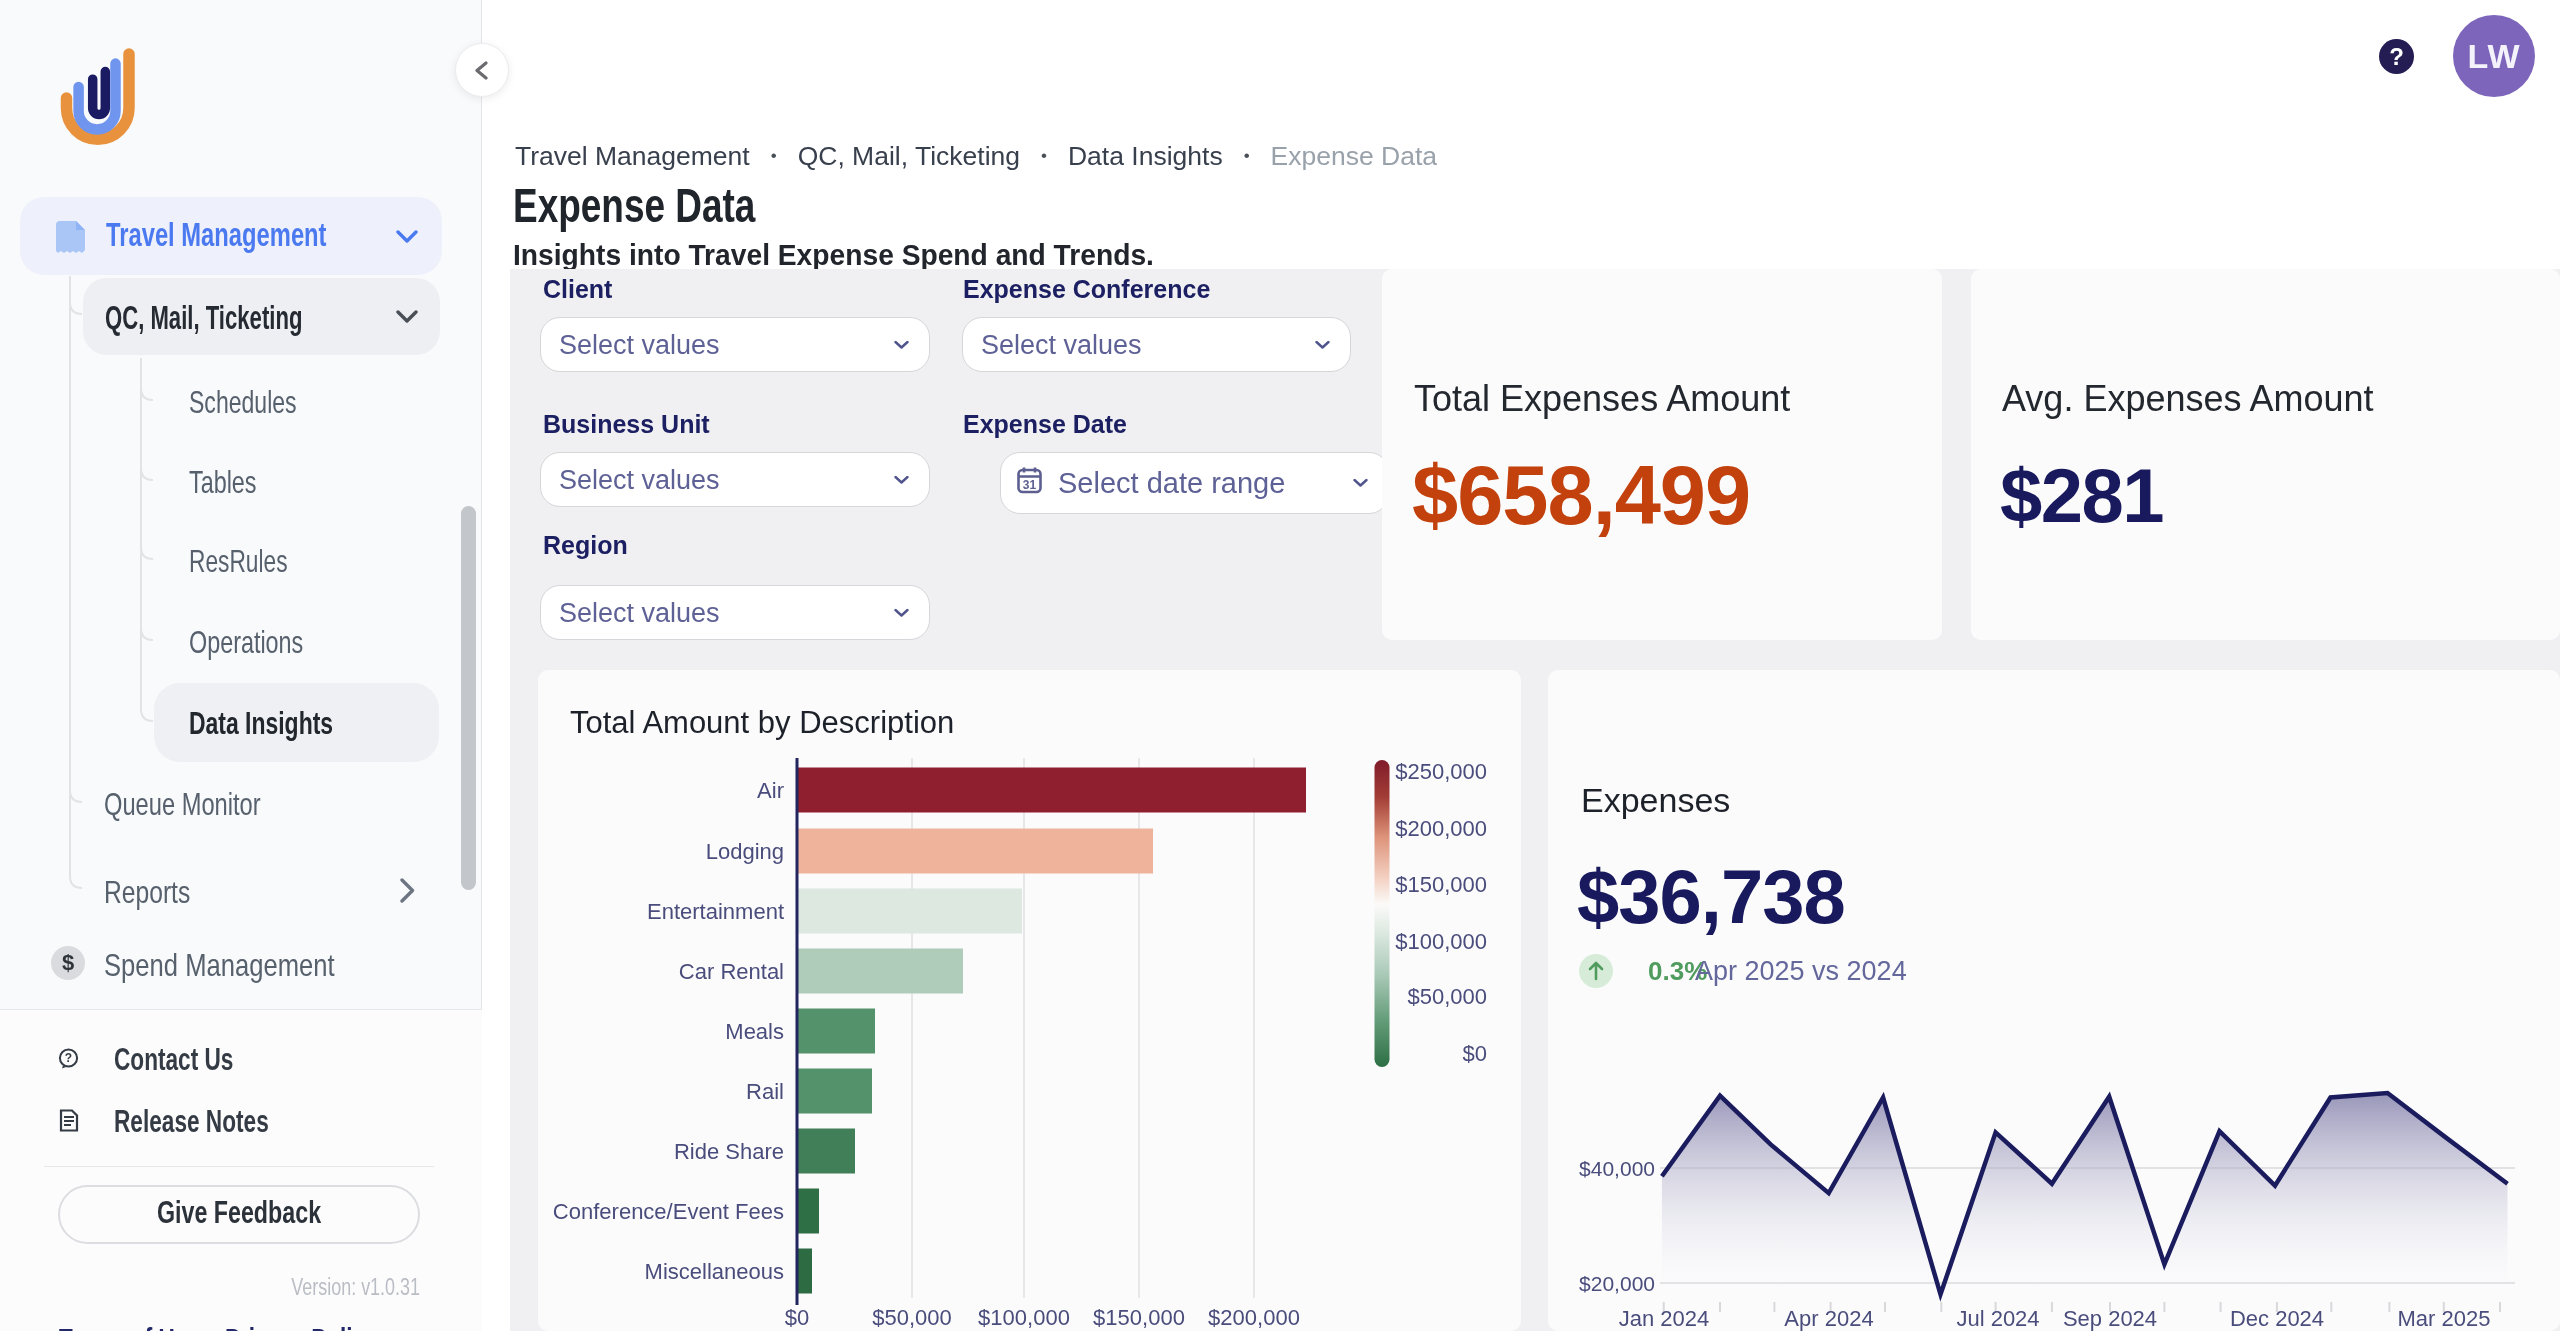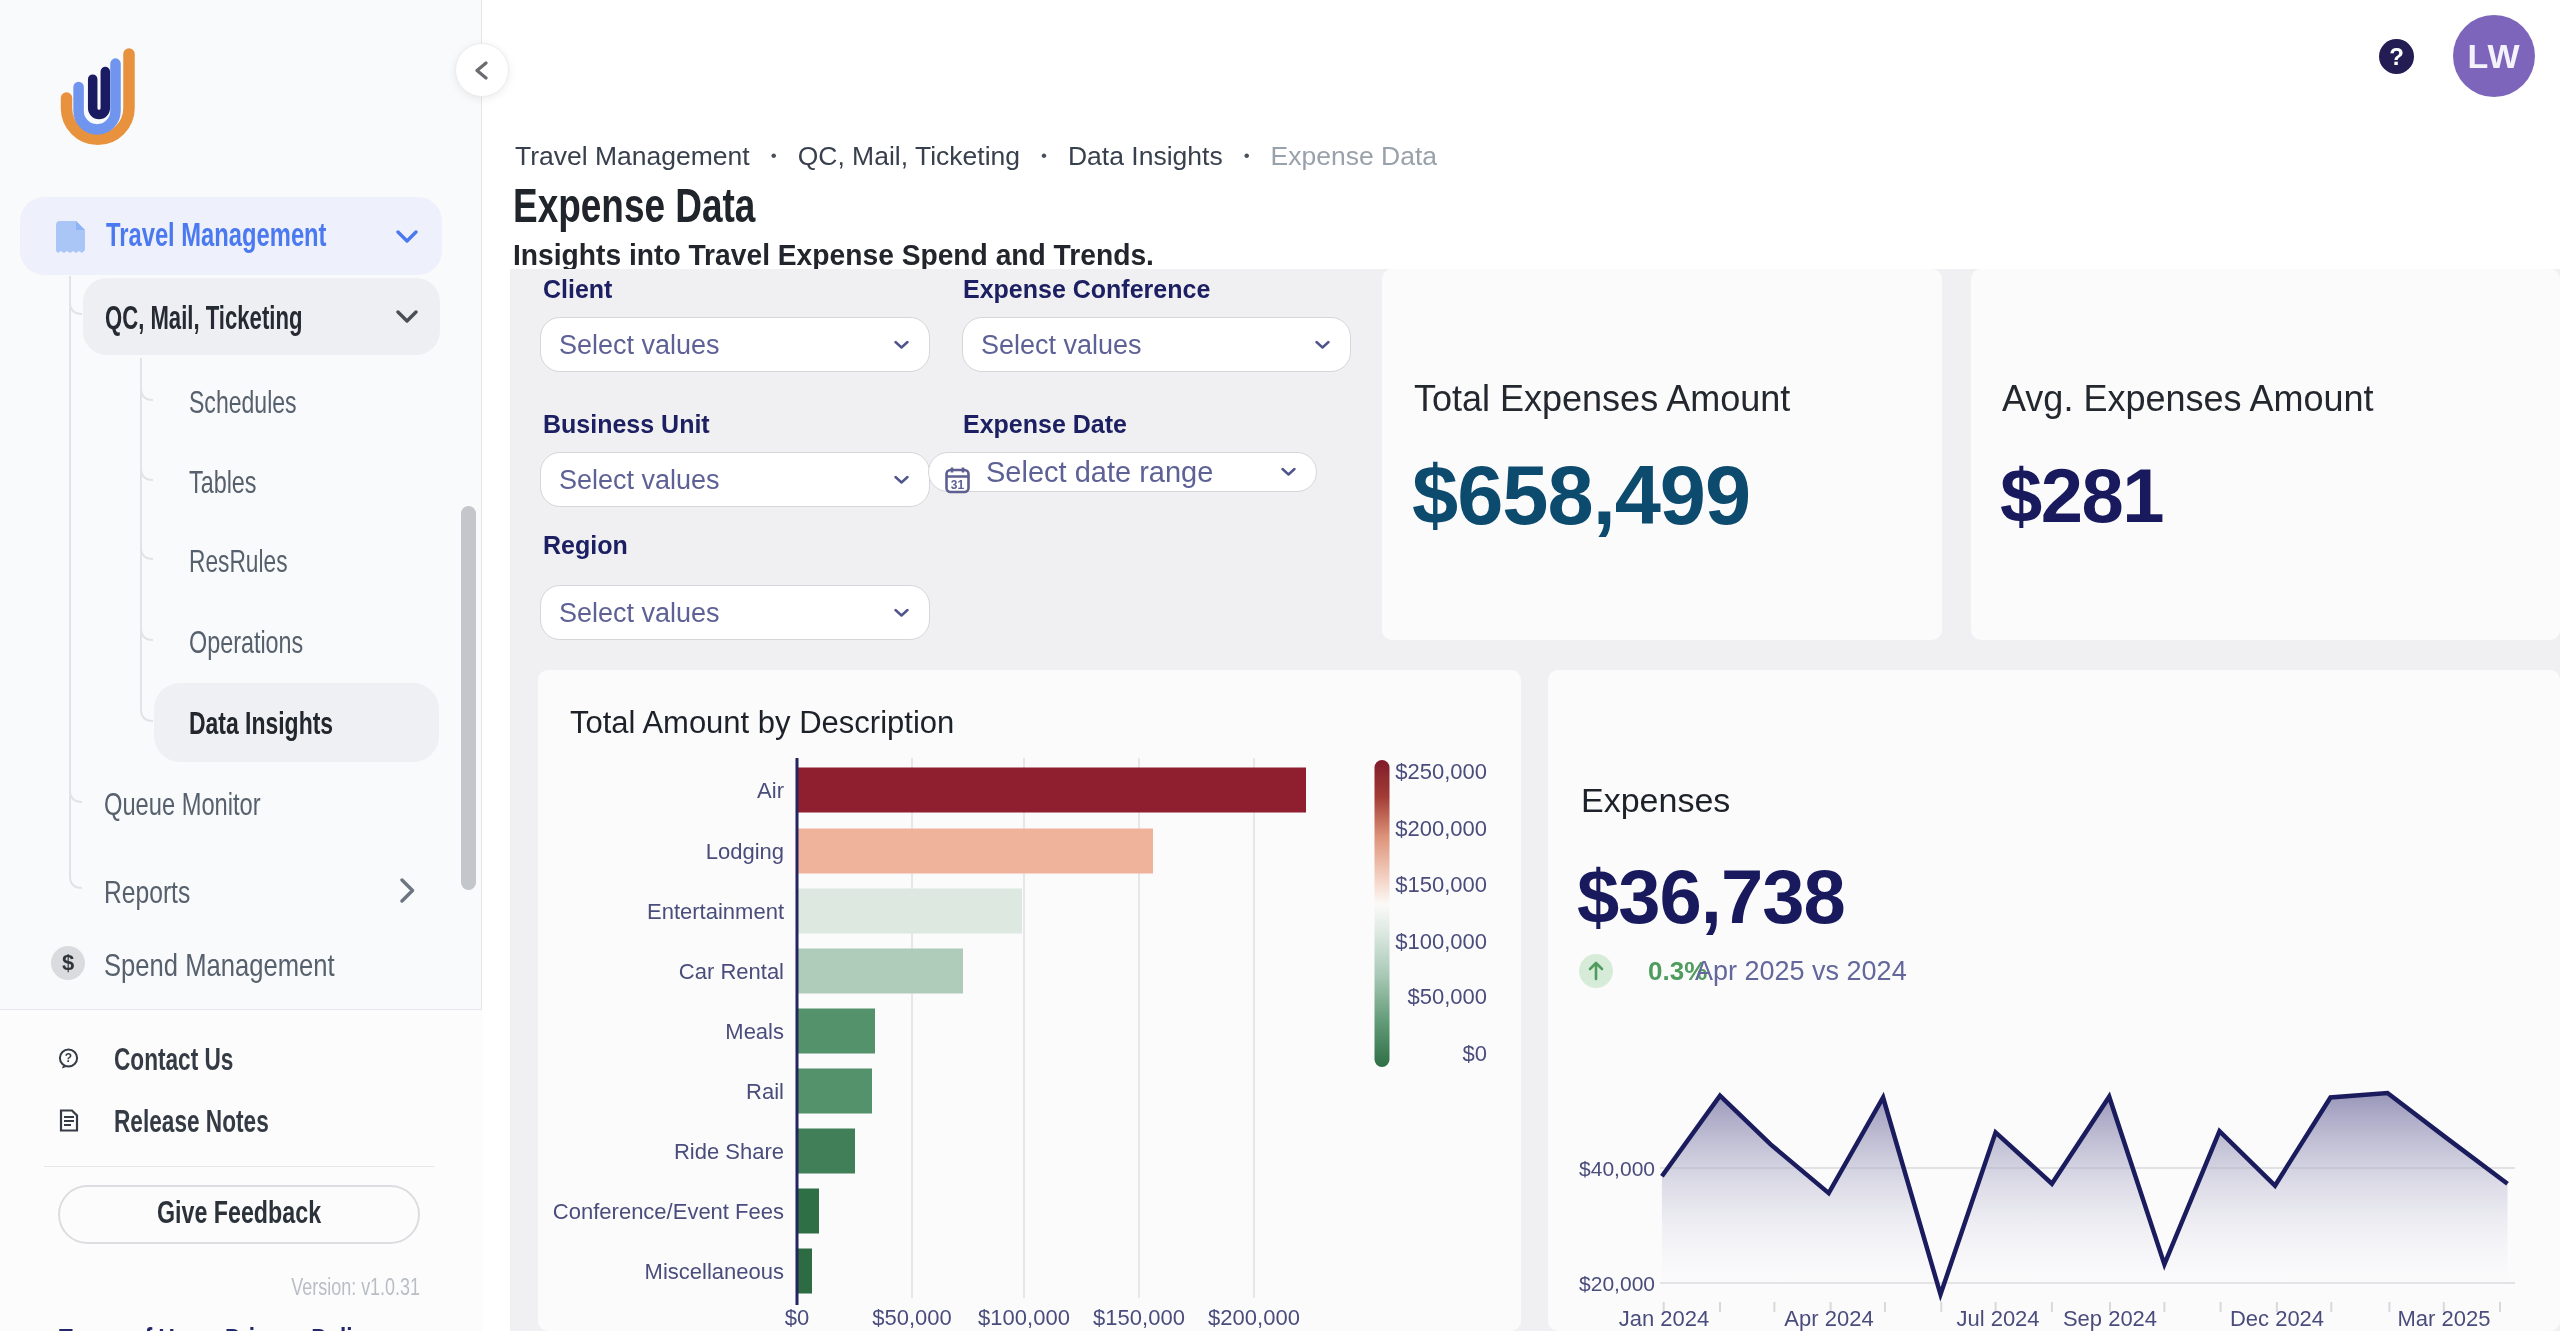--- a/index.html
+++ b/index.html
@@ -120,41 +120,41 @@
   <svg class="chev" width="15" height="9" viewBox="0 0 15 9">
       <path d="M1.5 1.5 L7.5 7 L13.5 1.5" fill="none" stroke="#50548c" stroke-width="2.4" stroke-linecap="round" stroke-linejoin="round"></path>
     </svg>
   </div>
 <div class="abs sel" style="left:540px;top:452px;width:390px;height:55px;">
     <span>Select values</span>
   <svg class="chev" width="15" height="9" viewBox="0 0 15 9">
       <path d="M1.5 1.5 L7.5 7 L13.5 1.5" fill="none" stroke="#50548c" stroke-width="2.4" stroke-linecap="round" stroke-linejoin="round"></path>
     </svg>
   </div>
-<div class="abs sel" style="left:928px;top:452px;width:389px;height:40px;">
+<div class="abs sel" style="left:1000px;top:452px;width:389px;height:62px;">
   <svg style="position:absolute;left:16px;top:13px;" width="25" height="28" viewBox="0 0 25 28">
     <rect x="1.5" y="4" width="22" height="22" rx="4" fill="none" stroke="#5c5f90" stroke-width="2.6"></rect>
     <path d="M7 1.5 v5 M18 1.5 v5 M2 10.5 h21" stroke="#5c5f90" stroke-width="2.6" fill="none"></path>
     <text x="12.5" y="23" font-size="12" font-weight="700" fill="#5c5f90" text-anchor="middle">31</text>
   </svg>
   <span style="left:57px;font-size:29px;">Select date range</span>
   <svg class="chev" width="15" height="9" viewBox="0 0 15 9">
       <path d="M1.5 1.5 L7.5 7 L13.5 1.5" fill="none" stroke="#50548c" stroke-width="2.4" stroke-linecap="round" stroke-linejoin="round"></path>
     </svg>
   </div>
 <div class="abs sel" style="left:540px;top:585px;width:390px;height:55px;">
     <span>Select values</span>
   <svg class="chev" width="15" height="9" viewBox="0 0 15 9">
       <path d="M1.5 1.5 L7.5 7 L13.5 1.5" fill="none" stroke="#50548c" stroke-width="2.4" stroke-linecap="round" stroke-linejoin="round"></path>
     </svg>
   </div>
 
 <div class="abs" style="left:1382px;top:269px;width:560px;height:371px;border-radius:10px;background:#fbfbfc;"></div>
 <div class="abs" style="left:1414px;top:378px;font-size:36px;line-height:42px;color:#23272e;">Total Expenses Amount</div>
-<div class="abs" style="left:1412px;top:448px;font-size:83px;line-height:96px;font-weight:700;color:#0c4a6e;letter-spacing:-1px;">$658,499</div>
+<div class="abs" style="left:1412px;top:448px;font-size:83px;line-height:96px;font-weight:700;color:#c2410c;letter-spacing:-1px;">$658,499</div>
 
 <div class="abs" style="left:1971px;top:269px;width:589px;height:371px;border-radius:10px;background:#fbfbfc;"></div>
 <div class="abs" style="left:2002px;top:378px;font-size:36px;line-height:42px;color:#23272e;">Avg. Expenses Amount</div>
 <div class="abs" style="left:2000px;top:452px;font-size:76px;line-height:88px;font-weight:700;color:#191a5e;letter-spacing:-1.5px;">$281</div>
 
 <div class="abs" style="left:538px;top:670px;width:983px;height:661px;border-radius:10px;background:#fbfbfc;"></div>
 <div class="abs" style="left:570px;top:706px;font-size:31px;line-height:34px;color:#1d212a;">Total Amount by Description</div>
 <svg class="abs" style="left:538px;top:670px;" width="983" height="661" viewBox="0 0 983 661">
   <defs>
     <linearGradient id="lg" x1="0" y1="0" x2="0" y2="1">

